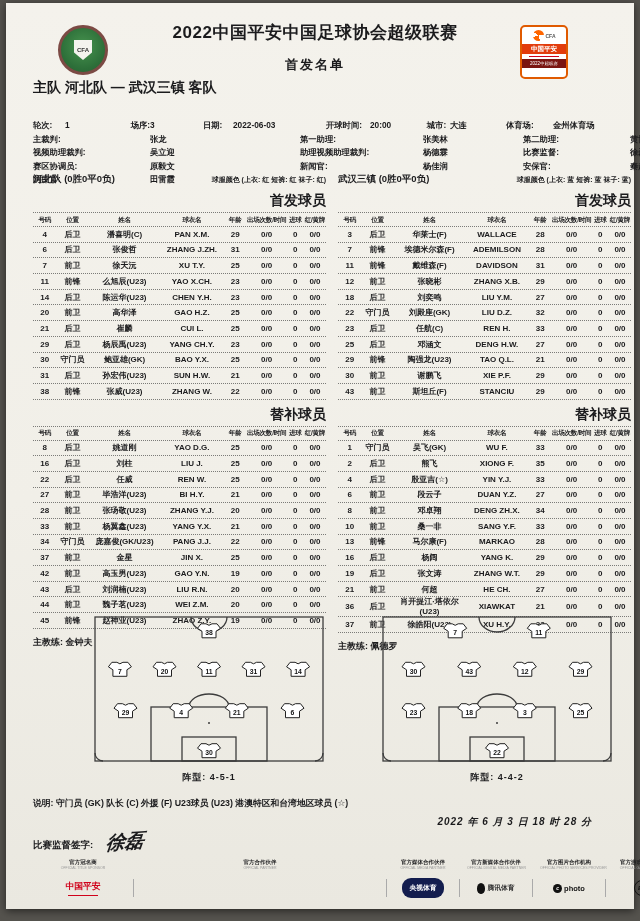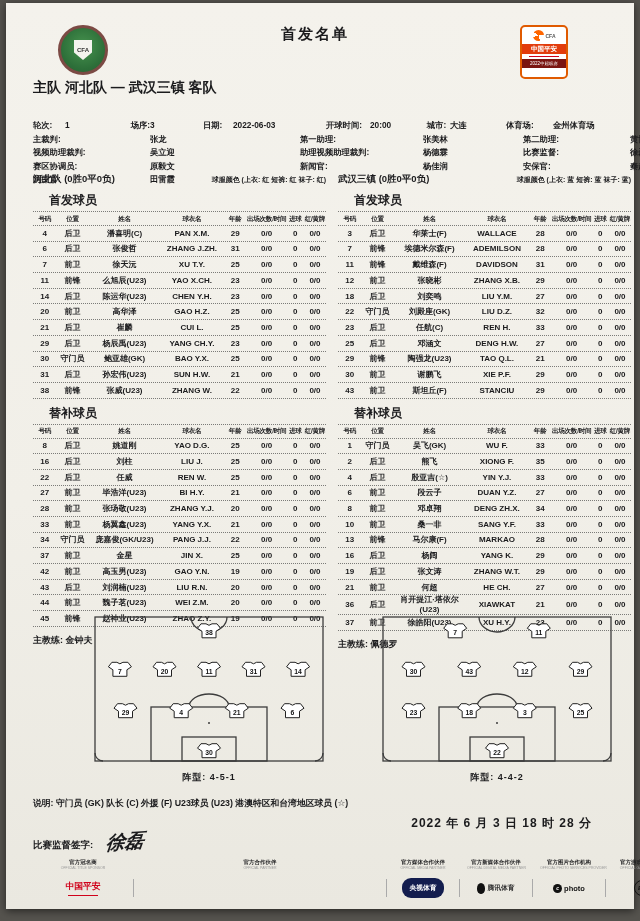--- a/index.html
+++ b/index.html
@@ -10,21 +10,21 @@
   
   #hdr{position:absolute;left:0;top:14px;width:100%;height:72px;}
   .cfa{position:absolute;left:52px;top:8px;width:44px;height:44px;border-radius:50%;
     border:3px solid #7c4a44;background:radial-gradient(circle at 50% 42%,#47934f 0%,#2d6f39 65%,#265c30 100%);
     display:flex;align-items:center;justify-content:center;}
   .cfa .shield{width:18px;height:20px;background:#f4f3ee;color:#333;font-size:6px;font-weight:bold;
     display:flex;align-items:center;justify-content:center;
     clip-path:polygon(0 0,100% 0,100% 62%,50% 100%,0 62%);}
   .titles{position:absolute;left:120px;right:130px;top:4px;text-align:center;}
   .t1{font-size:17px;font-weight:bold;letter-spacing:.5px;}
-  .t2{font-size:15px;font-weight:bold;margin-top:4px;letter-spacing:2px;}
+  .t2{font-size:13px;font-weight:bold;margin-top:12px;letter-spacing:2px;}
   .badge{position:absolute;right:66px;top:8px;width:44px;height:50px;border:2px solid #e05a00;border-radius:5px;
     background:#fff;overflow:hidden;}
   .b-top{height:17px;display:flex;align-items:center;justify-content:center;gap:2px;}
   .b-mark{width:11px;height:11px;border-radius:50%;background:conic-gradient(#f60 0 25%,#fff 25% 45%,#f60 45% 70%,#fff 70% 85%,#f60 85%);}
   .b-cfa{font-size:5px;color:#555;font-weight:bold;}
   .b-mid{background:#e23c0c;color:#fff;font-size:6.5px;font-weight:bold;text-align:center;line-height:10px;}
   .b-rule{height:5px;display:flex;align-items:center;justify-content:center;}
   .b-rule i{display:block;width:70%;height:1px;background:#d0021b;}
   .b-bot{background:#7a1410;color:#fff;font-size:4.5px;text-align:center;line-height:9px;}
   
@@ -40,39 +40,39 @@
   .r0 .pair:nth-child(5) .lab{min-width:27px;text-align:center;} .r0 .pair:nth-child(6) .lab{min-width:47px;margin-top:12px;}
   .lab{display:inline-block;}
   .inf-row.grid{display:grid;grid-template-columns:77px 110px 83px 60px 67px 33px 77px 1fr;gap:40px;}
   .gval{overflow:visible;}
   
   #cols{position:absolute;left:27px;top:170px;right:15px;display:flex;gap:12px;}
   .tcol{width:293px;flex:0 0 auto;}
   .t-head{display:flex;justify-content:space-between;align-items:baseline;font-weight:bold;}
   .t-name{font-size:9.5px;white-space:nowrap;}
   .t-kit{font-size:7px;white-space:nowrap;}
-  .sec-label{font-size:12px;font-weight:bold;margin:6px 16px 2px;}
+  .sec-label{font-size:14px;font-weight:bold;margin:6px 0 2px;text-align:right;}
   .tbl{width:100%;}
   .tbl-starters{min-height:178px;}
   .tbl-subs{min-height:194px;}
   .trow{display:grid;grid-template-columns:8% 11% 24.5% 21.5% 8% 13.5% 6% 7.5%;
     border-bottom:1px dotted #7b7b78;align-items:center;min-height:14.7px;
     font-size:8px;font-weight:bold;text-align:center;}
   .trow .c{overflow:visible;white-space:nowrap;line-height:1.15;}
   .trow .c2{white-space:normal;}
   .trow.thead{border-top:1px dotted #7b7b78;font-size:6.6px;letter-spacing:-.3px;min-height:13px;}
   .coach{font-size:9px;font-weight:bold;margin-top:7px;}
   
   #pitches{position:absolute;left:27px;top:612px;right:16px;display:flex;}
   .pitchblk{width:232px;}
   .pitchblk.pl{margin-left:60px;} .pitchblk.pr{margin-left:56px;}
   .pcap{text-align:center;font-size:9px;font-weight:bold;margin-top:4px;letter-spacing:1px;}
   
   #legend{position:absolute;left:27px;top:795px;font-size:8.8px;font-weight:bold;}
-  #datetime{position:absolute;right:42px;top:812px;font-size:12px;font-weight:bold;letter-spacing:1px;}
+  #datetime{position:absolute;right:42px;top:812px;font-size:10px;font-weight:bold;letter-spacing:1px;font-style:italic;}
   #sig{position:absolute;left:27px;top:826px;font-size:9.5px;font-weight:bold;}
   .sig-name{display:inline-block;font-family:"DejaVu Serif","Liberation Serif",serif;
     font-size:19px;font-style:italic;font-weight:bold;margin-left:10px;
     transform:rotate(-4deg) skewX(-10deg);}
   
   #sponsors{position:absolute;left:34px;top:856px;right:10px;display:flex;align-items:flex-start;}
   .sp-group{text-align:center;flex:0 0 auto;}
   .spg0{width:86px;} .spg1{width:238px;} .spg2,.spg3,.spg4,.spg5{width:58px;}
   .sp-title{font-size:5.5px;font-weight:bold;white-space:nowrap;}
   .sp-sub{font-size:3.5px;color:#999;white-space:nowrap;}
@@ -94,20 +94,21 @@
 </head>
 <body>
 
 <div id="paper">
 
   <div id="hdr">
     <div class="cfa">
       <div class="shield">CFA</div>
     </div>
     <div class="titles">
+      <div class="t1">2022中国平安中国足球协会超级联赛</div>
       <div class="t2">首发名单</div>
     </div>
     <div class="badge">
       <div class="b-top">
         <span class="b-mark"></span>
         <span class="b-cfa">CFA</span>
       </div>
       <div class="b-mid">中国平安</div>
       <div class="b-rule">
           <i></i>

